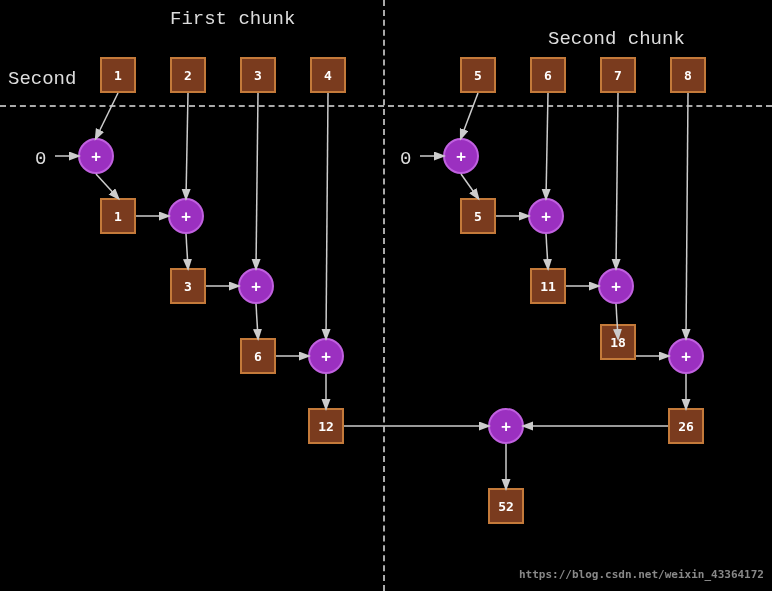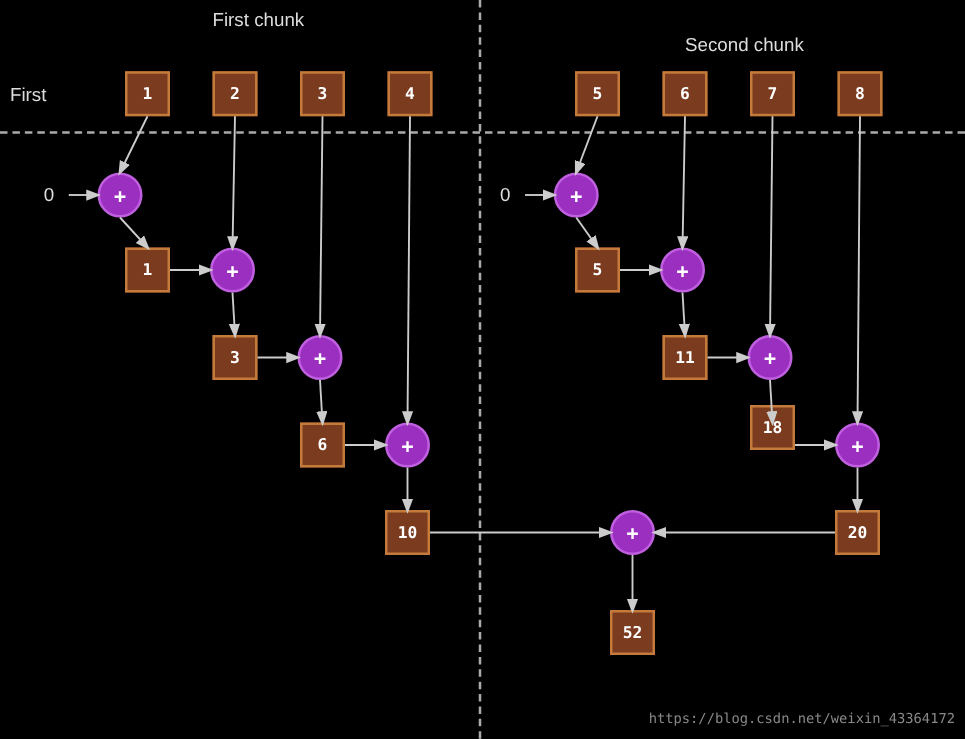--- a/index.html
+++ b/index.html
@@ -46,22 +46,22 @@
       font-size: 16px;
       display: flex;
       align-items: center;
       justify-content: center;
       font-weight: bold;
     }
 
     .label {
       position: absolute;
       color: #ddd;
-      font-size: 15px;
-      font-family: Liberation Sans, sans-serif;
+      font-size: 19px;
+      font-family: Liberation Mono, monospace;
     }
 
     svg.arrows {
       position: absolute;
       top: 0; left: 0;
       width: 772px;
       height: 591px;
       pointer-events: none;
     }
 
@@ -76,36 +76,37 @@
       border-left: 2px dashed #aaa;
     }
 
     .watermark {
       position: absolute;
       bottom: 10px;
       right: 8px;
       color: #888;
       font-size: 11px;
       font-family: monospace;
+      font-weight: bold;
     }
   </style>
 </head>
 <body>
 
 <div class="diagram">
 
   <div class="dashed-line" style="top:105px; left:0; width:772px;"></div>
 
   <div class="dashed-vert" style="top:0; left:383px; height:591px;"></div>
 
   <span class="label" style="left:170px; top:8px;">First chunk</span>
 
   <span class="label" style="left:548px; top:8px;margin-top:20px;">Second chunk</span>
 
-  <span class="label" style="left:8px; top:68px;">First</span>
+  <span class="label" style="left:8px; top:68px;">Second</span>
 
   <div class="sq" style="left:100px; top:57px;">
       <span>1</span>
     </div>
   <div class="sq" style="left:170px; top:57px;">
       <span>2</span>
     </div>
   <div class="sq" style="left:240px; top:57px;">
       <span>3</span>
     </div>
@@ -138,21 +139,21 @@
       <span>3</span>
     </div>
   <div class="circ" style="left:238px; top:268px;">+</div>
 
   <div class="sq" style="left:240px; top:338px;">
       <span>6</span>
     </div>
   <div class="circ" style="left:308px; top:338px;">+</div>
 
   <div class="sq" style="left:308px; top:408px;">
-      <span>10</span>
+      <span>12</span>
     </div>
 
   <span class="label" style="left:400px; top:148px;">0</span>
   <div class="circ" style="left:443px; top:138px;">+</div>
 
   <div class="sq" style="left:460px; top:198px;">
       <span>5</span>
     </div>
   <div class="circ" style="left:528px; top:198px;">+</div>
 
@@ -160,21 +161,21 @@
       <span>11</span>
     </div>
   <div class="circ" style="left:598px; top:268px;">+</div>
 
   <div class="sq" style="left:600px; top:324px;">
       <span>18</span>
     </div>
   <div class="circ" style="left:668px; top:338px;">+</div>
 
   <div class="sq" style="left:668px; top:408px;">
-      <span>20</span>
+      <span>26</span>
     </div>
 
   <div class="circ" style="left:488px; top:408px;">+</div>
   <div class="sq" style="left:488px; top:488px;">
       <span>52</span>
     </div>
 
   <svg class="arrows">
     <defs>
       <marker id="arr" markerWidth="8" markerHeight="8" refX="6" refY="3" orient="auto">

